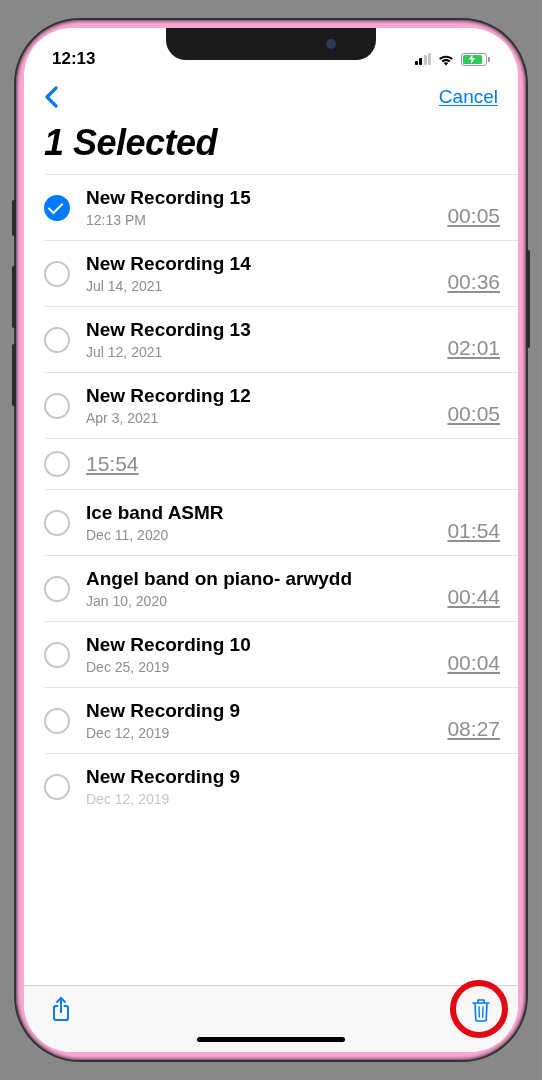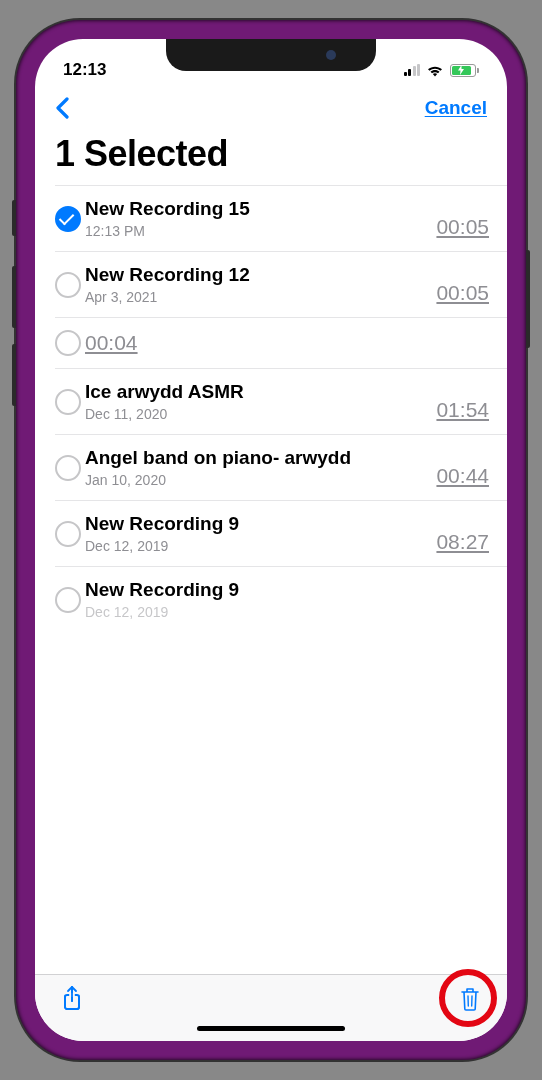--- a/index.html
+++ b/index.html
@@ -12,23 +12,23 @@
       background: #888;
       display: flex;
       justify-content: center;
       align-items: center;
       min-height: 1080px;
       width: 542px;
     }
     .phone-frame {
       width: 510px;
       height: 1040px;
-      background: #701a75;
+      background: #f9a8d4;
       border-radius: 64px;
-      padding: 19px;
+      padding: 8px;
       position: relative;
       box-shadow: 0 0 0 2px #333, inset 0 0 4px #000;
     }
     .phone-buttons-left {
       position: absolute;
       left: -4px;
       top: 180px;
     }
     .phone-button {
       width: 4px;
@@ -143,39 +143,39 @@
       align-items: center;
       padding: 10px 20px 8px;
     }
     .back-chevron svg { display: block; }
     .cancel-link {
       color: #007aff;
       font-size: 19px;
       text-decoration: underline;
       text-underline-offset: 2px;
       cursor: pointer;
-      font-weight: bold;
     }
     .page-title {
       font-size: 36px;
       font-weight: 800;
       padding: 6px 20px 10px;
       letter-spacing: -0.5px;
+      font-style: italic;
     }
     .list {
       flex: 1;
       overflow: hidden;
       padding-left: 20px;
     }
     .list-row {
       display: flex;
       align-items: center;
       border-top: 1px solid #e5e5e7;
       padding: 12px 18px 12px 0;
-      gap: 4px;
+      gap: 16px;
     }
     .list-row:first-child { border-top: 1px solid #e5e5e7; }
     .checkbox {
       width: 26px;
       height: 26px;
       border-radius: 50%;
       border: 2px solid #c6c6c8;
       flex-shrink: 0;
       display: flex;
       align-items: center;
@@ -314,50 +314,80 @@
               <div class="row-title">New Recording 15</div>
               <div class="row-sub">12:13 PM</div>
             </div>
             <div class="row-duration">00:05</div>
           </div>
         </div>
         <div class="list-row">
           <div class="checkbox"></div>
           <div class="row-content">
             <div class="row-left">
+              <div class="row-title">New Recording 14</div>
+              <div class="row-sub">Jul 14, 2021</div>
+            </div>
+            <div class="row-duration">00:36</div>
+          </div>
+        </div>
+        <div class="list-row">
+          <div class="checkbox"></div>
+          <div class="row-content">
+            <div class="row-left">
+              <div class="row-title">New Recording 13</div>
+              <div class="row-sub">Jul 12, 2021</div>
+            </div>
+            <div class="row-duration">02:01</div>
+          </div>
+        </div>
+        <div class="list-row">
+          <div class="checkbox"></div>
+          <div class="row-content">
+            <div class="row-left">
               <div class="row-title">New Recording 12</div>
               <div class="row-sub">Apr 3, 2021</div>
             </div>
             <div class="row-duration">00:05</div>
           </div>
         </div>
         <div class="list-row">
           <div class="checkbox"></div>
           <div class="row-content">
-            <div class="row-duration">00:04</div>
-          </div>
-        </div>
-        <div class="list-row">
-          <div class="checkbox"></div>
-          <div class="row-content">
-            <div class="row-left">
-              <div class="row-title">Ice arwydd ASMR</div>
+            <div class="row-duration">15:54</div>
+          </div>
+        </div>
+        <div class="list-row">
+          <div class="checkbox"></div>
+          <div class="row-content">
+            <div class="row-left">
+              <div class="row-title">Ice band ASMR</div>
               <div class="row-sub">Dec 11, 2020</div>
             </div>
             <div class="row-duration">01:54</div>
           </div>
         </div>
         <div class="list-row">
           <div class="checkbox"></div>
           <div class="row-content">
             <div class="row-left">
               <div class="row-title">Angel band on piano- arwydd</div>
               <div class="row-sub">Jan 10, 2020</div>
             </div>
             <div class="row-duration">00:44</div>
+          </div>
+        </div>
+        <div class="list-row">
+          <div class="checkbox"></div>
+          <div class="row-content">
+            <div class="row-left">
+              <div class="row-title">New Recording 10</div>
+              <div class="row-sub">Dec 25, 2019</div>
+            </div>
+            <div class="row-duration">00:04</div>
           </div>
         </div>
         <div class="list-row">
           <div class="checkbox"></div>
           <div class="row-content">
             <div class="row-left">
               <div class="row-title">New Recording 9</div>
               <div class="row-sub">Dec 12, 2019</div>
             </div>
             <div class="row-duration">08:27</div>

